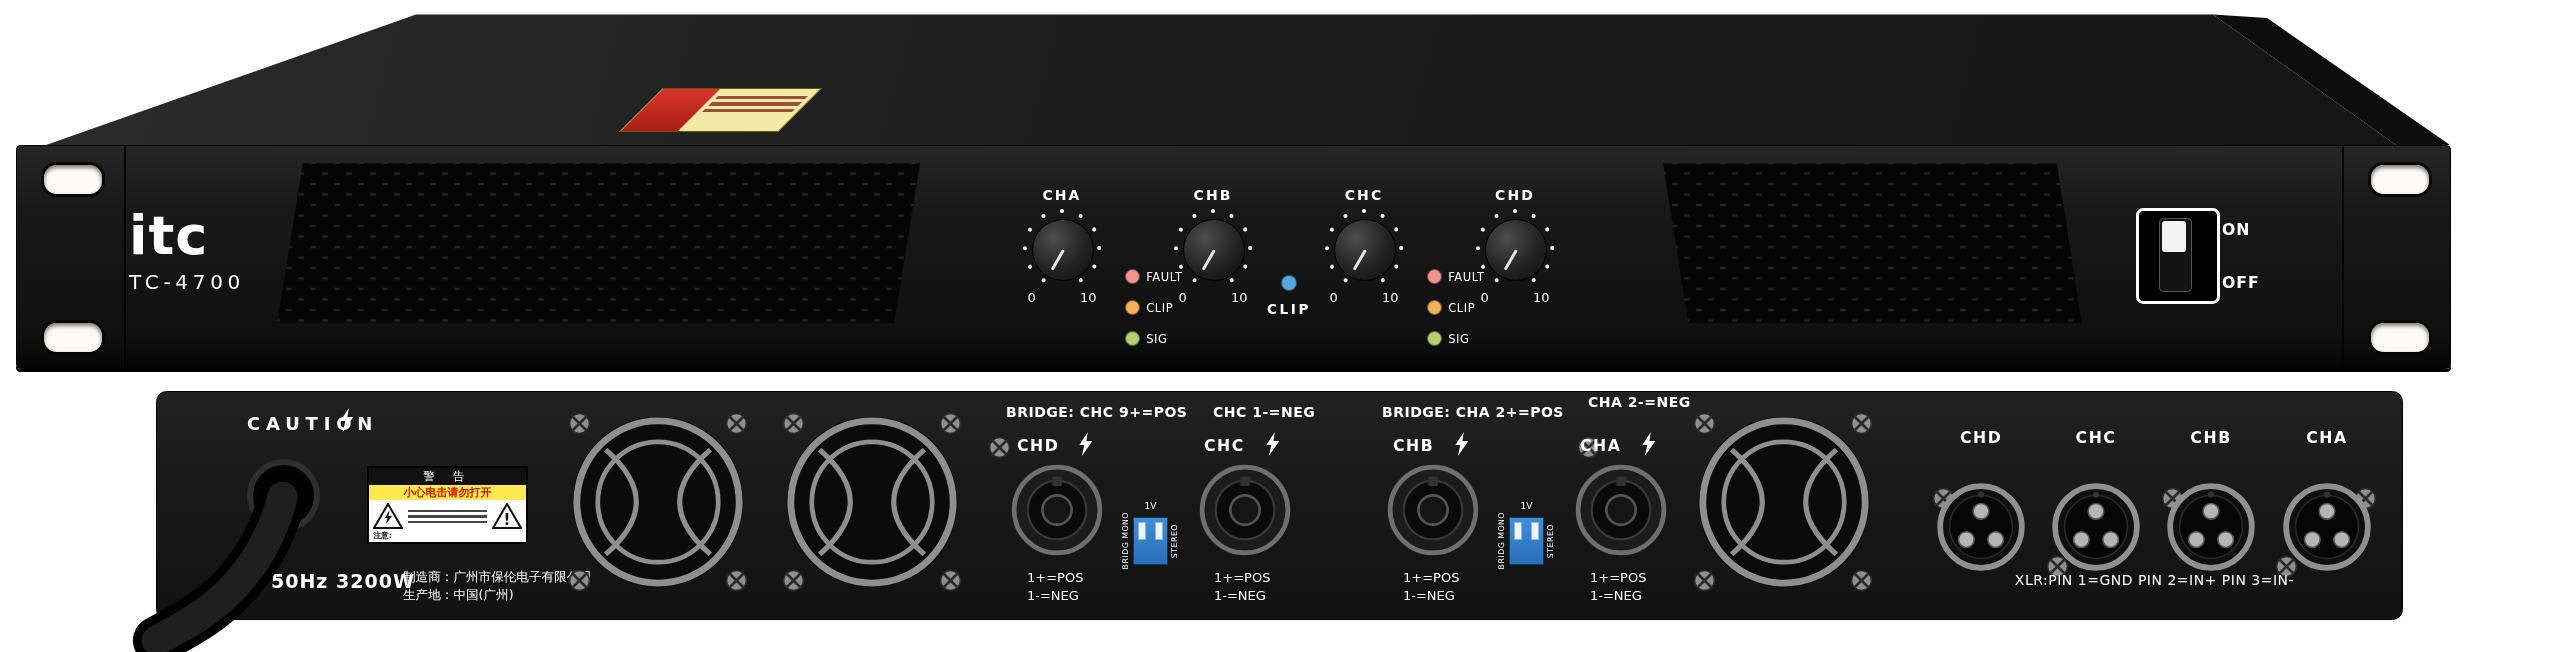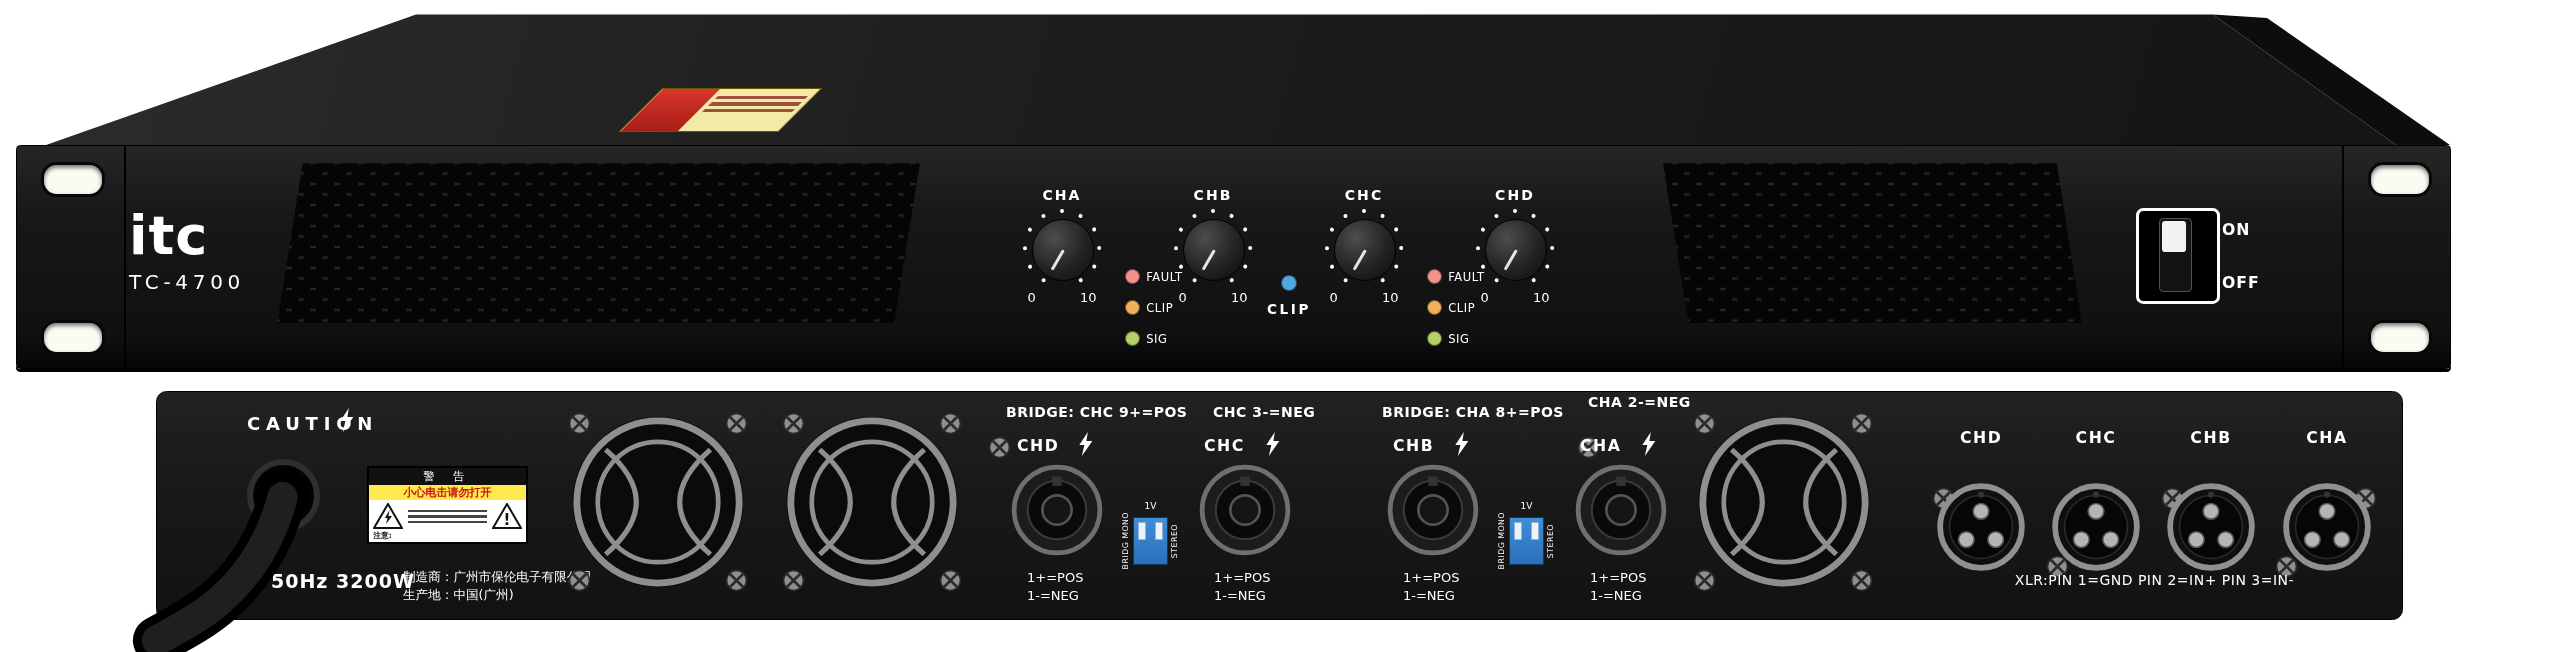--- a/index.html
+++ b/index.html
@@ -424,22 +424,22 @@
             <line x1="35" y1="9" x2="9" y2="35" stroke="#2b2b2b" stroke-width="5"></line>
           </svg></div>
         <div class="screw" style="left: 1420px; top: 44px;"><svg width="23" height="23" viewBox="0 0 44 44">
             <circle cx="22" cy="22" r="19" fill="#8f8f8f" stroke="#2b2b2b" stroke-width="3"></circle>
             <line x1="9" y1="9" x2="35" y2="35" stroke="#2b2b2b" stroke-width="5"></line>
             <line x1="35" y1="9" x2="9" y2="35" stroke="#2b2b2b" stroke-width="5"></line>
           </svg></div>
       </div>
 
     <div class="bridge-txt" style="left:849px;top:11.5px">BRIDGE: CHC 9+=POS</div>
-    <div class="bridge-txt" style="left:1056px;top:11.5px">CHC 3-=NEG</div>
-    <div class="bridge-txt" style="left:1225px;top:11.5px">BRIDGE: CHA 8+=POS</div>
+    <div class="bridge-txt" style="left:1056px;top:11.5px">CHC 1-=NEG</div>
+    <div class="bridge-txt" style="left:1225px;top:11.5px">BRIDGE: CHA 2+=POS</div>
     <div class="bridge-txt" style="left:1431px;top:2px">CHA 2-=NEG</div>
 
     <div class="conn-label" style="left:860px;top:44px">CHD</div>
     <svg class="bolt" style="left:921px;top:40px" viewBox="0 0 30 48">
         <path d="M19 0 L2 26 L12 26 L7 48 L28 18 L16 18 Z" fill="#fff"></path>
       </svg>
     <div class="conn-label" style="left:1047px;top:44px">CHC</div>
     <svg class="bolt" style="left:1108px;top:40px" viewBox="0 0 30 48">
         <path d="M19 0 L2 26 L12 26 L7 48 L28 18 L16 18 Z" fill="#fff"></path>
       </svg>

